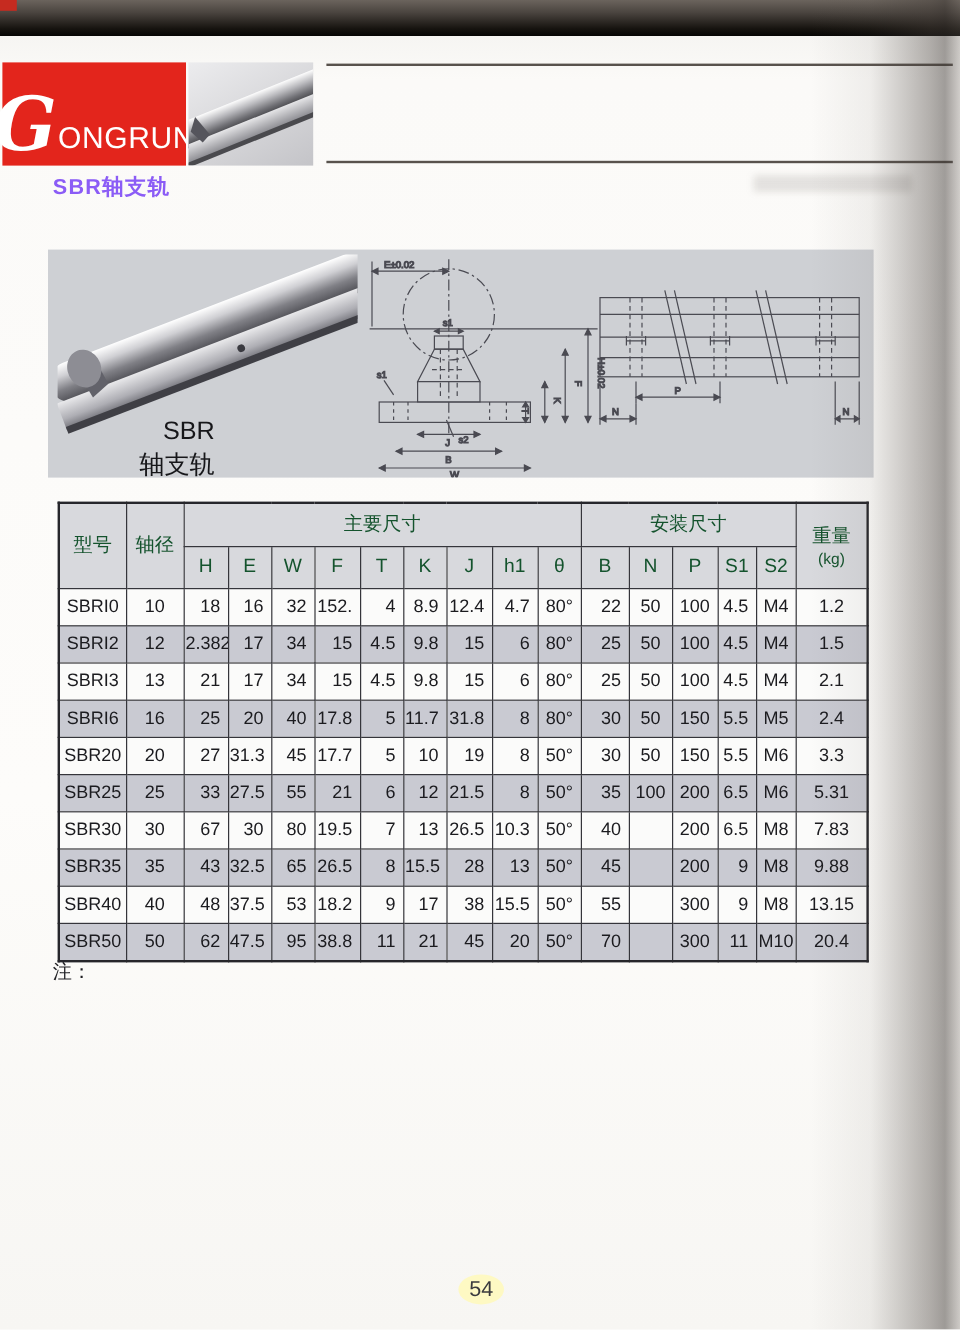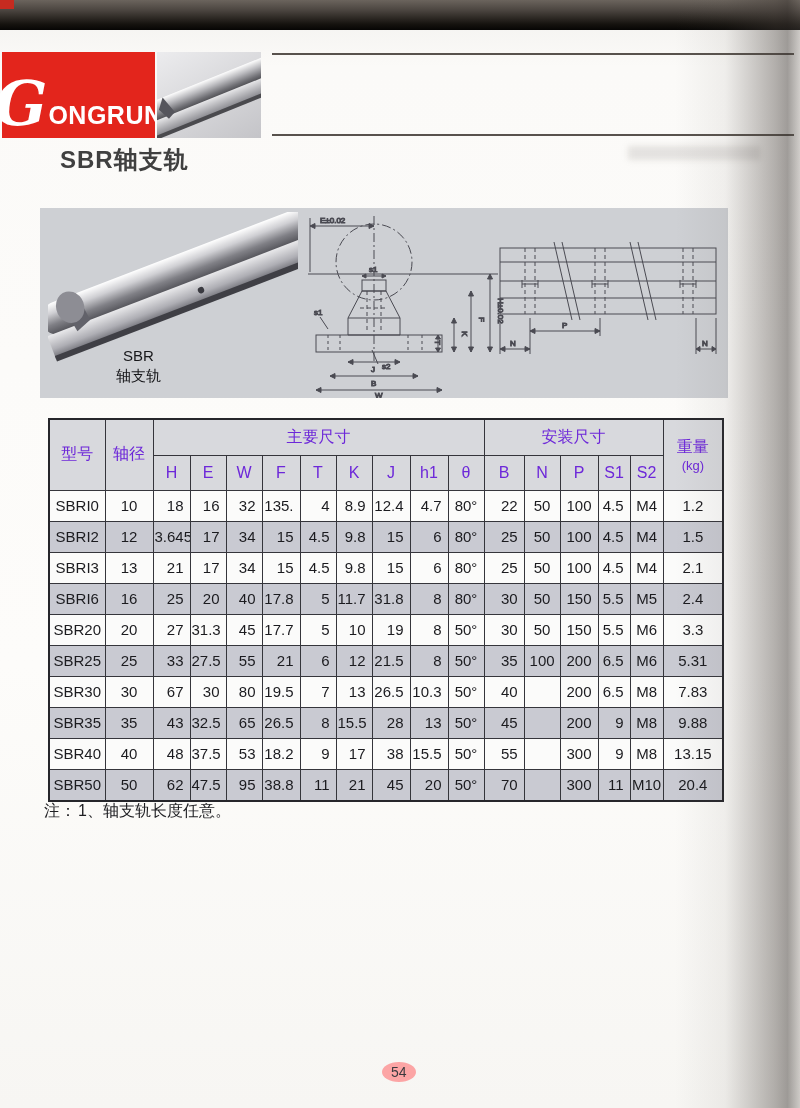--- a/index.html
+++ b/index.html
@@ -10,51 +10,51 @@
        background:linear-gradient(180deg,#6b645d 0%,#4a443f 35%,#16130f 80%,#060504 100%);}
   .red-sliver{position:absolute;left:0;top:0;width:14px;height:9px;background:#c62b20;}
   .right-shadow{position:absolute;top:0;right:0;width:125px;height:1108px;z-index:20;pointer-events:none;
        background:linear-gradient(90deg,rgba(95,88,82,0) 0%,rgba(95,88,82,0.08) 40%,rgba(70,63,58,0.40) 80%,rgba(60,54,50,0.48) 90%,rgba(110,102,96,0.30) 100%);}
   .ghost{position:absolute;left:628px;top:146px;width:132px;height:14px;background:rgba(105,99,95,0.16);filter:blur(3px);}
 
   .logo{position:absolute;left:2px;top:52px;width:153px;height:86px;background:#e3251c;
         display:flex;align-items:flex-end;justify-content:center;padding-bottom:10px;box-sizing:border-box;}
   .logo .big-g{font-family:"DejaVu Serif","Liberation Serif",serif;font-style:italic;font-weight:bold;
         color:#fff;font-size:62px;line-height:0.78;margin-right:1px;}
-  .logo .rest{font-weight:bold;color:#fff;font-size:25px;letter-spacing:0.5px;line-height:1;}
+  .logo .rest{font-weight:normal;color:#fff;font-size:25px;letter-spacing:0.5px;line-height:1;}
   .thumb{position:absolute;left:157px;top:52px;width:104px;height:86px;
         background:linear-gradient(150deg,#ececee 0%,#d6d6d9 55%,#c4c4c8 100%);overflow:hidden;}
   .rule{position:absolute;height:2px;background:#58524d;}
   .rule-top{left:272px;top:53px;width:522px;}
   .rule-bottom{left:272px;top:134px;width:522px;}
-  .section-title{position:absolute;left:44px;top:144px;font-size:24px;font-weight:bold;color:#404040;letter-spacing:1px;margin-left:16px;}
+  .section-title{position:absolute;left:44px;top:144px;font-size:18px;font-weight:bold;color:#8b5cf6;letter-spacing:1px;}
 
   .panel{position:absolute;left:40px;top:208px;width:688px;height:190px;background:#ced0d4;overflow:hidden;}
   .photo-svg{position:absolute;left:8px;top:4px;}
-  .photo-caption{position:absolute;left:76px;top:138px;font-size:15px;color:#17171a;line-height:1.35;text-align:center;}
+  .photo-caption{position:absolute;left:76px;top:138px;font-size:21px;color:#17171a;line-height:1.35;text-align:right;}
   .cross-svg{position:absolute;left:250px;top:4px;}
   .topview-svg{position:absolute;left:452px;top:28px;}
   svg text{font-family:"Liberation Sans","DejaVu Sans",sans-serif;fill:#3c3c44;}
   .dim{font-size:8px;}
 
   table.spec{position:absolute;left:48px;top:418px;width:670px;border-collapse:collapse;table-layout:fixed;
        border:2px solid #26262b;background:#fbfbfa;}
   table.spec th,table.spec td{border:1px solid #35353b;font-weight:normal;overflow:hidden;white-space:nowrap;}
-  table.spec thead th{background:#d8d9dd;font-size:16px;color:#6d28d9;}
+  table.spec thead th{background:#d8d9dd;font-size:16px;color:#14532d;}
   .gh{height:36px;}
   .sh th{height:32px;font-size:16px;}
   table.spec tbody td{height:28px;font-size:15px;color:#1b1b1f;}
   table.spec tbody tr:nth-child(even) td{background:#c9cad2;}
   td.c,th.c{text-align:center;}
   td.r{text-align:right;padding-right:6px;}
   .wunit{font-size:13px;}
   .notes{position:absolute;left:44px;top:799px;display:flex;font-size:16px;color:#1e1e22;line-height:1.45;}
   .notes .lines{margin-left:2px;}
-  .page-num{position:absolute;left:382px;top:1062px;background:#fca5a5;border-radius:50%;
-       padding:2px 9px;font-size:14px;color:#3a3a3e;}
+  .page-num{position:absolute;left:382px;top:1062px;background:#fef9c3;border-radius:50%;
+       padding:2px 9px;font-size:18px;color:#3a3a3e;}
 </style>
 </head>
 <body>
 
 <div class="top-bar"></div>
 <div class="red-sliver"></div>
 
 <div class="logo">
   <span class="big-g">G</span>
   <span class="rest">ONGRUN</span>
@@ -255,37 +255,37 @@
         <th class="c">S2</th>
       </tr>
     </thead>
   <tbody>
       <tr>
         <td class="c">SBRI0</td>
         <td class="c">10</td>
         <td class="r">18</td>
         <td class="r">16</td>
         <td class="r">32</td>
-        <td class="r">135.</td>
+        <td class="r">152.</td>
         <td class="r">4</td>
         <td class="r">8.9</td>
         <td class="r">12.4</td>
         <td class="r">4.7</td>
         <td class="c">80°</td>
         <td class="r">22</td>
         <td class="c">50</td>
         <td class="r">100</td>
         <td class="r">4.5</td>
         <td class="c">M4</td>
         <td class="c">1.2</td>
       </tr>
       <tr>
         <td class="c">SBRI2</td>
         <td class="c">12</td>
-        <td class="r">3.645</td>
+        <td class="r">2.382</td>
         <td class="r">17</td>
         <td class="r">34</td>
         <td class="r">15</td>
         <td class="r">4.5</td>
         <td class="r">9.8</td>
         <td class="r">15</td>
         <td class="r">6</td>
         <td class="c">80°</td>
         <td class="r">25</td>
         <td class="c">50</td>
@@ -445,19 +445,18 @@
         <td class="r">11</td>
         <td class="c">M10</td>
         <td class="c">20.4</td>
       </tr>
     </tbody>
 </table>
 
 <div class="notes">
   <div>注：</div>
   <div class="lines">
-    <div>1、轴支轨长度任意。</div>
   </div>
 </div>
 
 <div class="page-num">54</div>
 
 <div class="right-shadow"></div>
 
 </body></html>

